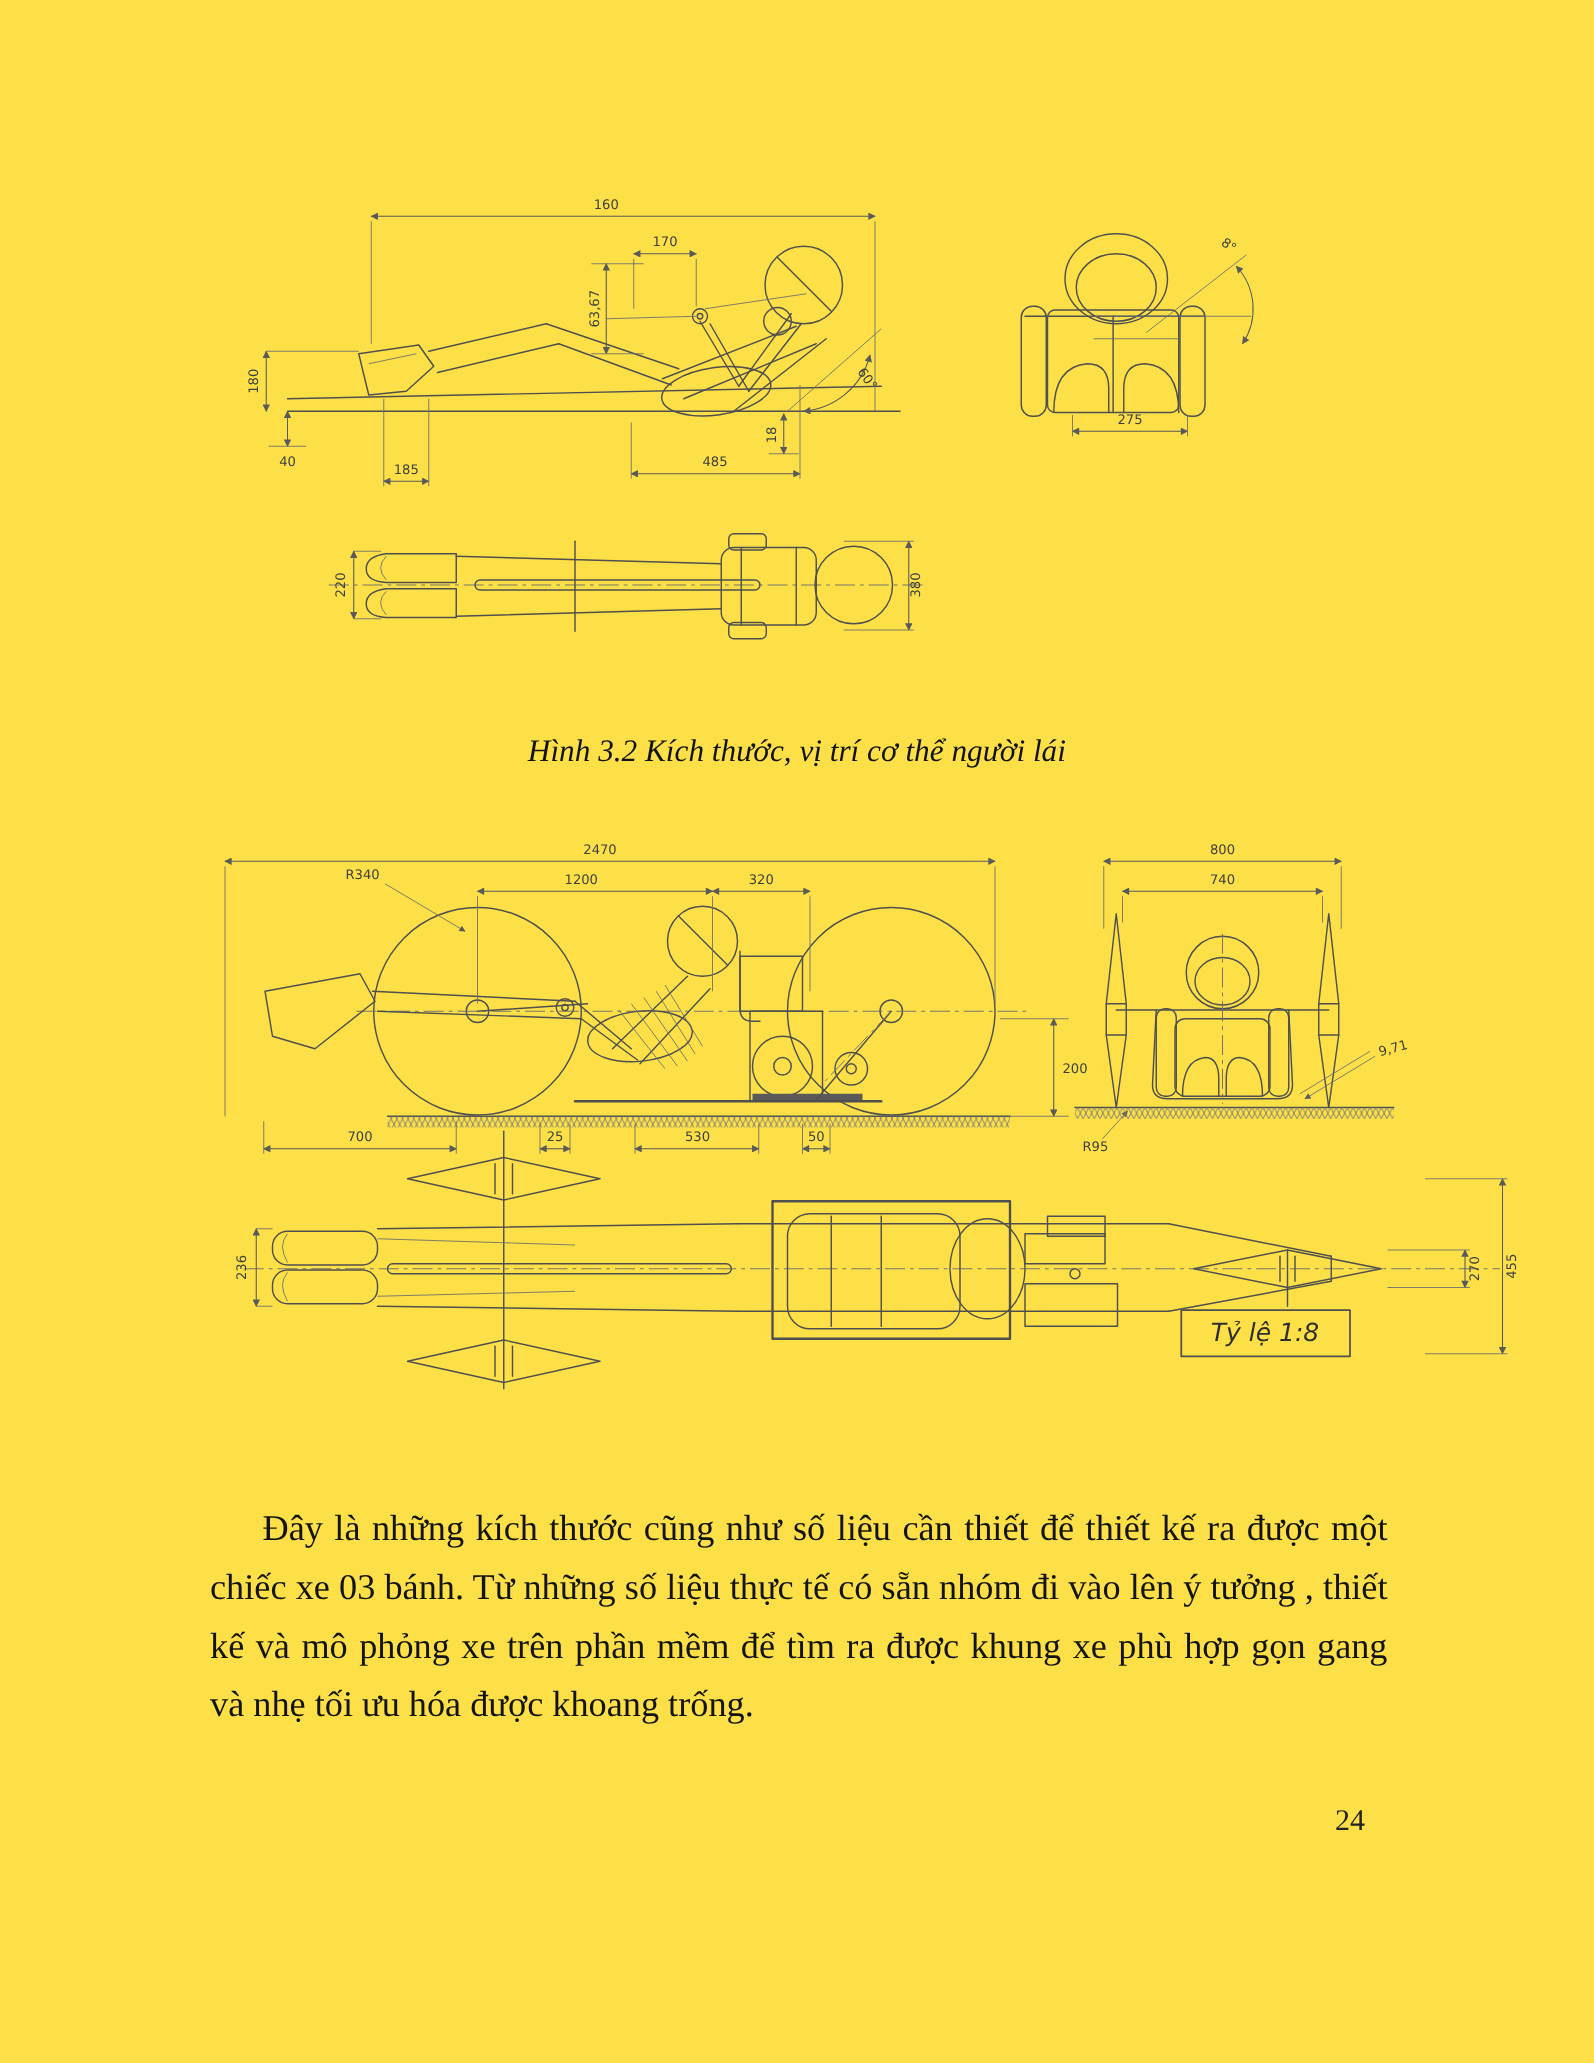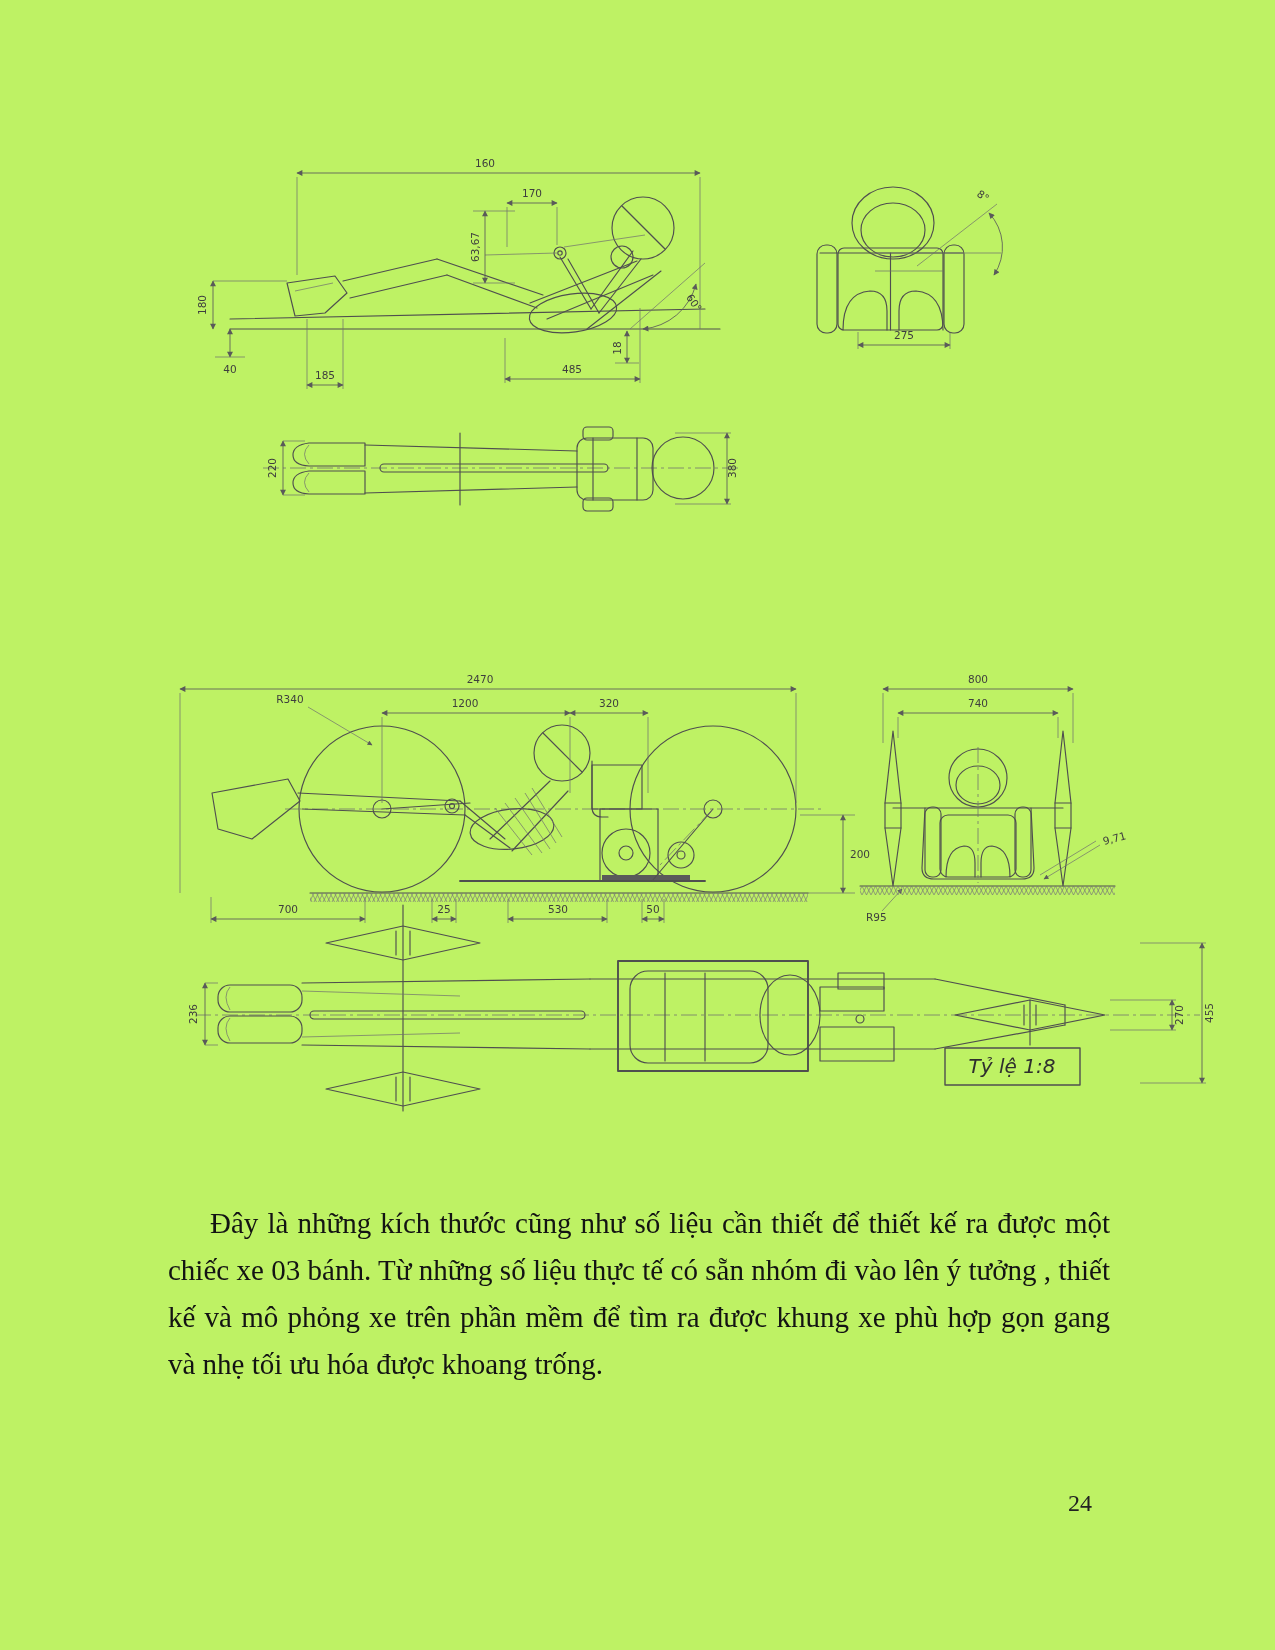--- a/index.html
+++ b/index.html
@@ -1,22 +1,22 @@
 <!DOCTYPE html>
 <html><head>
 <meta charset="utf-8">
 <style>
   html,body{margin:0;padding:0;background:#9a9a9a;}
-  .sheet{position:relative;width:1275px;height:1650px;background:#bef264;margin:0 auto;
+  .sheet{position:relative;width:1275px;height:1650px;background:#fde047;margin:0 auto;
          font-family:"Liberation Serif",serif;color:#161616;overflow:hidden;}
   .caption{position:absolute;left:0;width:1275px;text-align:center;font-style:italic;
            font-size:25px;color:#121212;}
   .para{position:absolute;left:168px;width:942px;font-size:29px;line-height:47px;
         text-align:justify;text-indent:42px;color:#131313;}
-  .pagenum{position:absolute;left:1068px;top:1444px;font-size:24px;color:#222;margin-top:46px;}
+  .pagenum{position:absolute;left:1068px;top:1444px;font-size:24px;color:#222;}
   .fig{position:absolute;}
   
   .ln{stroke:#4f4f4f;fill:none;stroke-width:1.15;stroke-linecap:round;stroke-linejoin:round;}
   .thk{stroke-width:1.9;}
   .dim{stroke:#5a5a5a;stroke-width:.85;fill:none;}
   .ext{stroke:#6e6e6e;stroke-width:.7;fill:none;}
   .cl{stroke:#6e6e6e;stroke-width:.75;fill:none;stroke-dasharray:16 4 3 4;}
   .dt{font:10.5px "DejaVu Sans",sans-serif;fill:#3e3e3e;}
   .scaletxt{font:italic 20px "DejaVu Sans",sans-serif;fill:#2e2e2e;}
   .dark{fill:#5a5a5a;stroke:none;}
@@ -150,20 +150,21 @@
       <line class="ext" x1="108" y1="308" x2="130" y2="308"></line>
       <line class="ext" x1="108" y1="362" x2="130" y2="362"></line>
       <text class="dt" x="101" y="335" text-anchor="middle" transform="rotate(-90 101 335)">220</text>
       <line class="dim" x1="552" y1="300" x2="552" y2="371" marker-start="url(#ar32)" marker-end="url(#ar32)"></line>
       <line class="ext" x1="500" y1="300" x2="556" y2="300"></line>
       <line class="ext" x1="500" y1="371" x2="556" y2="371"></line>
       <text class="dt" x="561" y="335" text-anchor="middle" transform="rotate(-90 561 335)">380</text>
     </g>
   </svg>
 
+  <div class="caption" style="top:588px">Hình 3.2  Kích thước, vị trí cơ thể người lái</div>
 
   <svg class="fig" style="left:160px;top:643px" width="1060" height="475" viewBox="0 0 1060 475">
     <defs>
       <marker id="ar33" viewBox="0 0 10 10" refX="9" refY="5" markerWidth="9" markerHeight="7" orient="auto-start-reverse">
         <path d="M0,0L10,5L0,10z" fill="#5a5a5a"></path>
       </marker>
       <pattern id="gh33" width="9" height="9" patternUnits="userSpaceOnUse">
         <path d="M0,9L4.5,0L9,9 M0,0L4.5,9L9,0" stroke="#777" stroke-width=".7" fill="none"></path>
       </pattern>
     </defs>

